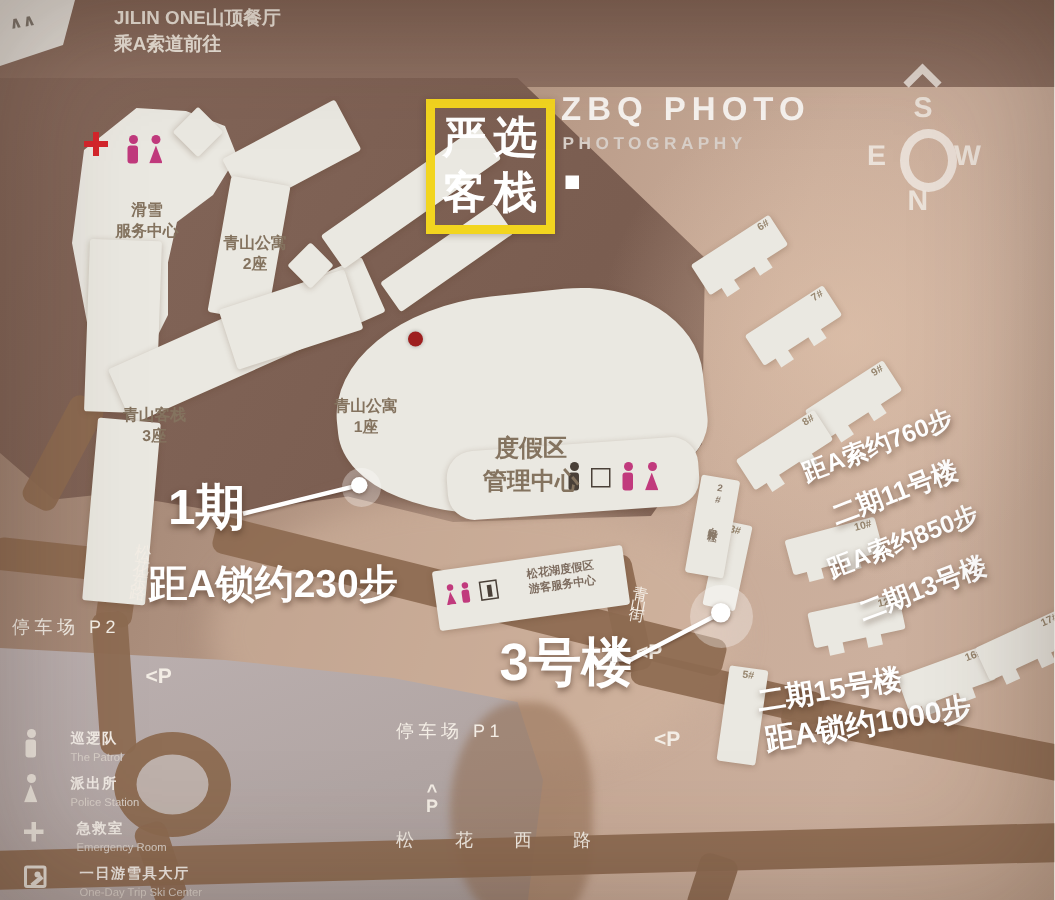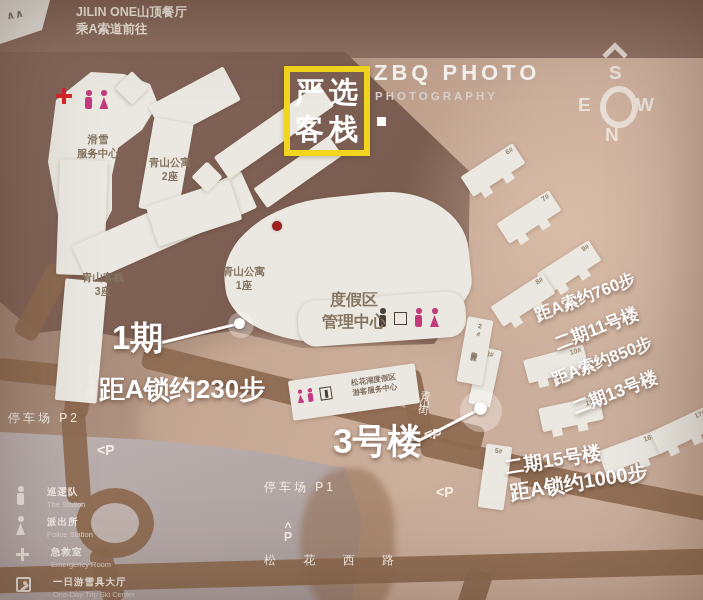--- a/index.html
+++ b/index.html
@@ -153,21 +153,21 @@
     <span class="fig f" style="color:#c13a7d;margin-left:2px;"></span>
   </span>
   <span class="abs" style="left:272px;top:221px;width:10px;height:10px;border-radius:50%;background:#9e1f1f;box-shadow:0 0 3px rgba(0,0,0,.3);"></span>
   <span style="position:absolute;left:378px;top:308px;display:flex;gap:7px;align-items:flex-start;">
     <span class="fig m" style="color:#4a4038;"></span>
     <span class="infobox" style="width:13px;height:13px;margin-top:4px;border-color:#4a4038;"></span>
     <span class="fig m" style="color:#c13a7d;"></span>
     <span class="fig f" style="color:#c13a7d;"></span>
   </span>
 
-  <div class="lbl" style="left:58px;top:133px;width:80px;font-size:10.5px;font-family:Liberation Mono, monospace;">滑雪
+  <div class="lbl" style="left:58px;top:133px;width:80px;font-size:10.5px;">滑雪
 服务中心</div>
   <div class="lbl" style="left:130px;top:155px;width:80px;font-size:10.5px;">青山公寓
 2座</div>
   <div class="lbl" style="left:72px;top:270px;width:62px;font-size:10.5px;">青山客栈
 3座</div>
   <div class="lbl" style="left:208px;top:264px;width:72px;font-size:10.5px;">青山公寓
 1座</div>
   <div class="lbl" style="left:318px;top:289px;width:72px;font-size:16px;">度假区
 管理中心</div>
 
@@ -221,21 +221,21 @@
     <div class="cletter" style="left:0;top:50px;">E</div>
     <div class="cletter" style="left:58px;top:50px;">W</div>
     <div class="cletter" style="left:27px;top:80px;">N</div>
   </div>
 
   <div class="abs" style="left:16px;top:486px;width:130px;">
     <div class="legend-row">
       <span class="fig m" style="color:#ece6de;flex:none;"></span>
       <span>
           <div class="legend-zh">巡逻队</div>
-          <div class="legend-en">The Station</div>
+          <div class="legend-en">The Patrol</div>
         </span>
     </div>
     <div class="legend-row">
       <span class="fig f" style="color:#ece6de;flex:none;"></span>
       <span>
           <div class="legend-zh">派出所</div>
           <div class="legend-en">Police Station</div>
         </span>
     </div>
     <div class="legend-row">

